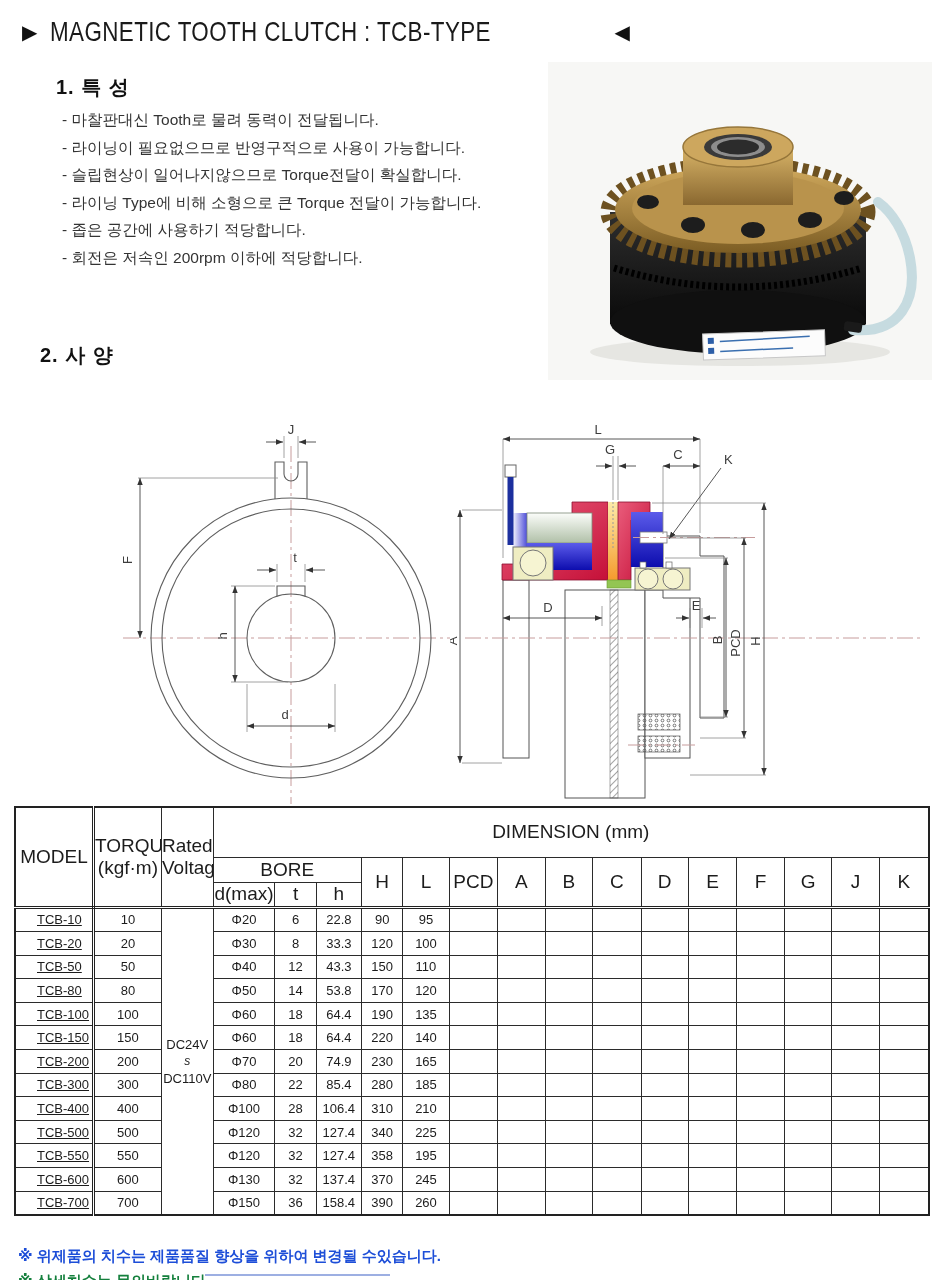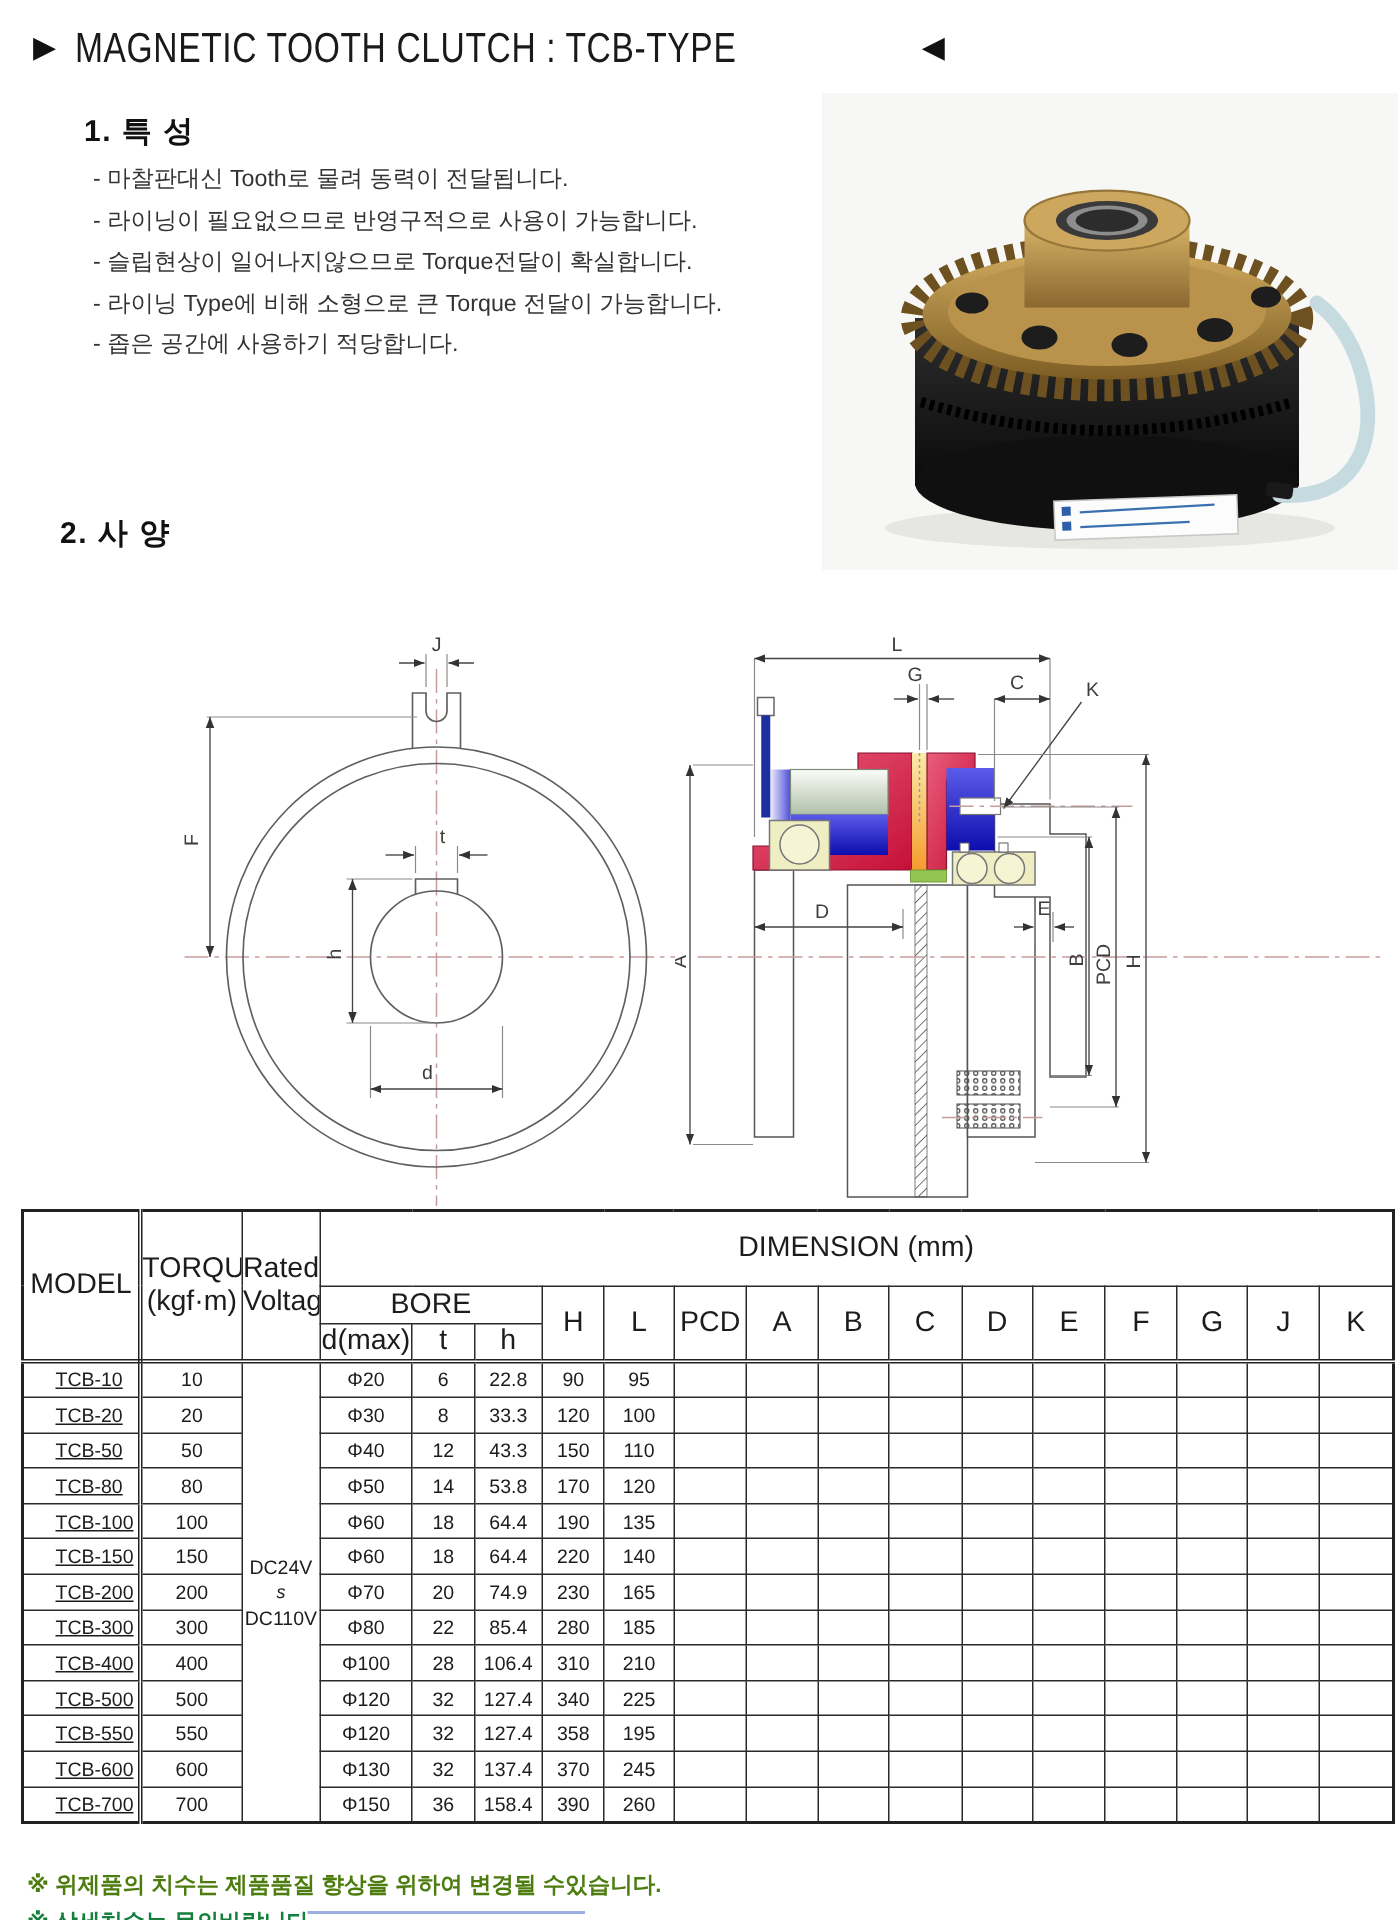--- a/index.html
+++ b/index.html
@@ -55,20 +55,21 @@
   </div>
 
   <div class="abs sec-h" style="left:56px;top:74px;">1. 특 성</div>
 
   <div class="abs features">
     <div>- 마찰판대신 Tooth로 물려 동력이 전달됩니다.</div>
     <div>- 라이닝이 필요없으므로 반영구적으로 사용이 가능합니다.</div>
     <div>- 슬립현상이 일어나지않으므로 Torque전달이 확실합니다.</div>
     <div>- 라이닝 Type에 비해 소형으로 큰 Torque 전달이 가능합니다.</div>
     <div>- 좁은 공간에 사용하기 적당합니다.</div>
+    <div>- 회전은 저속인 200rpm 이하에 적당합니다.</div>
   </div>
 
   <svg class="abs" style="left:548px;top:62px;" width="384" height="318" viewBox="0 0 384 318">
     <defs>
       <linearGradient id="gBody" x1="0" y1="0" x2="0" y2="1">
         <stop offset="0" stop-color="#2e2e2e"></stop>
           <stop offset="1" stop-color="#0a0a0a"></stop>
       </linearGradient>
       <linearGradient id="gBrass" x1="0" y1="0" x2="0" y2="1">
         <stop offset="0" stop-color="#d8b468"></stop>
@@ -585,16 +586,16 @@
           <td class="c"></td>
       <td class="c"></td>
           <td class="c"></td>
       <td class="c"></td>
           <td class="c"></td>
     </tr>
   </tbody>
     </table>
 
   <div class="abs note" style="left:18px;top:1272px;color:#15803d;">※ 상세치수는 문의바랍니다.</div>
-  <div class="abs note" style="left:18px;top:1247px;color:#4d7c0f;">※ 위제품의 치수는 제품품질 향상을 위하여 변경될 수있습니다.</div>
+  <div class="abs note" style="left:18px;top:1247px;color:#1d4ed8;">※ 위제품의 치수는 제품품질 향상을 위하여 변경될 수있습니다.</div>
   <div class="abs blue-line"></div>
 
 </div>
 
 </body></html>

